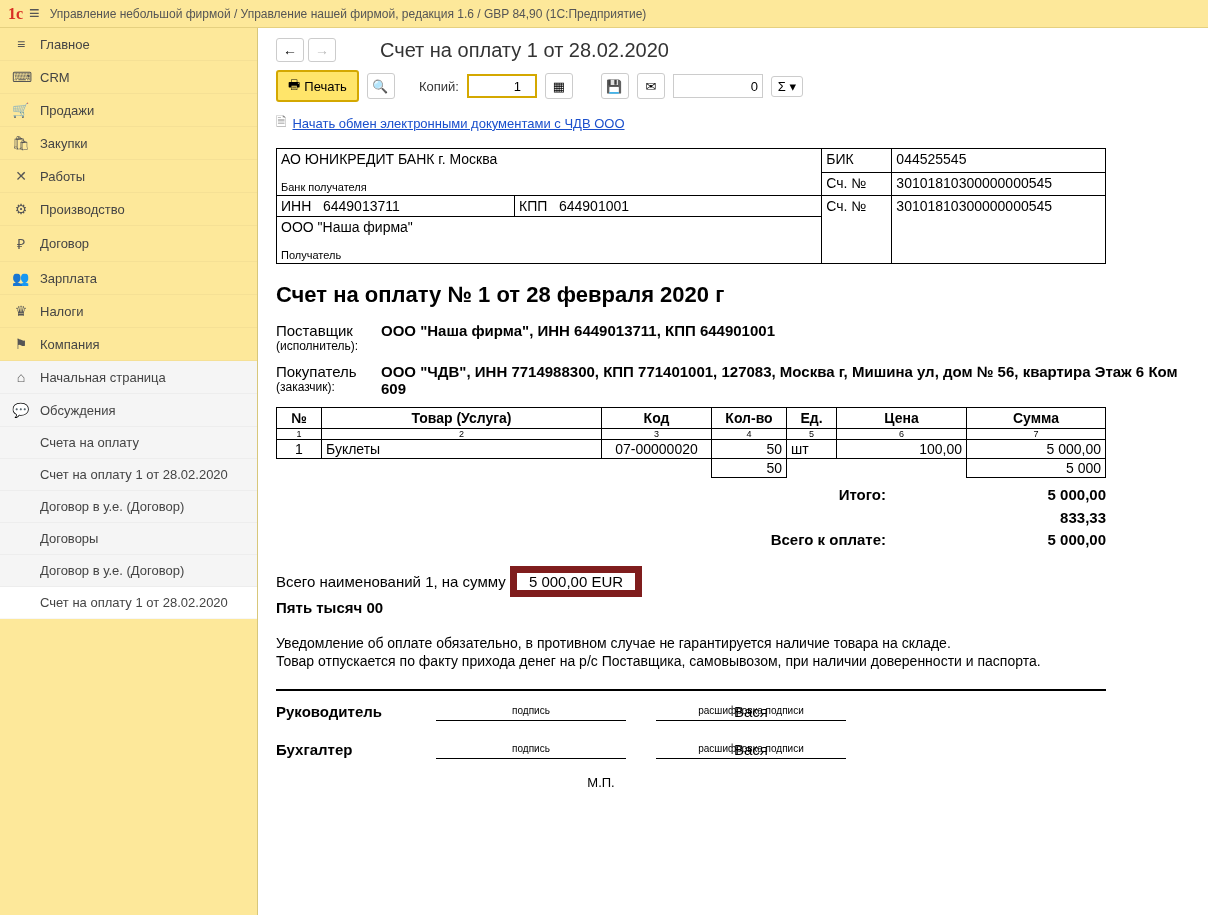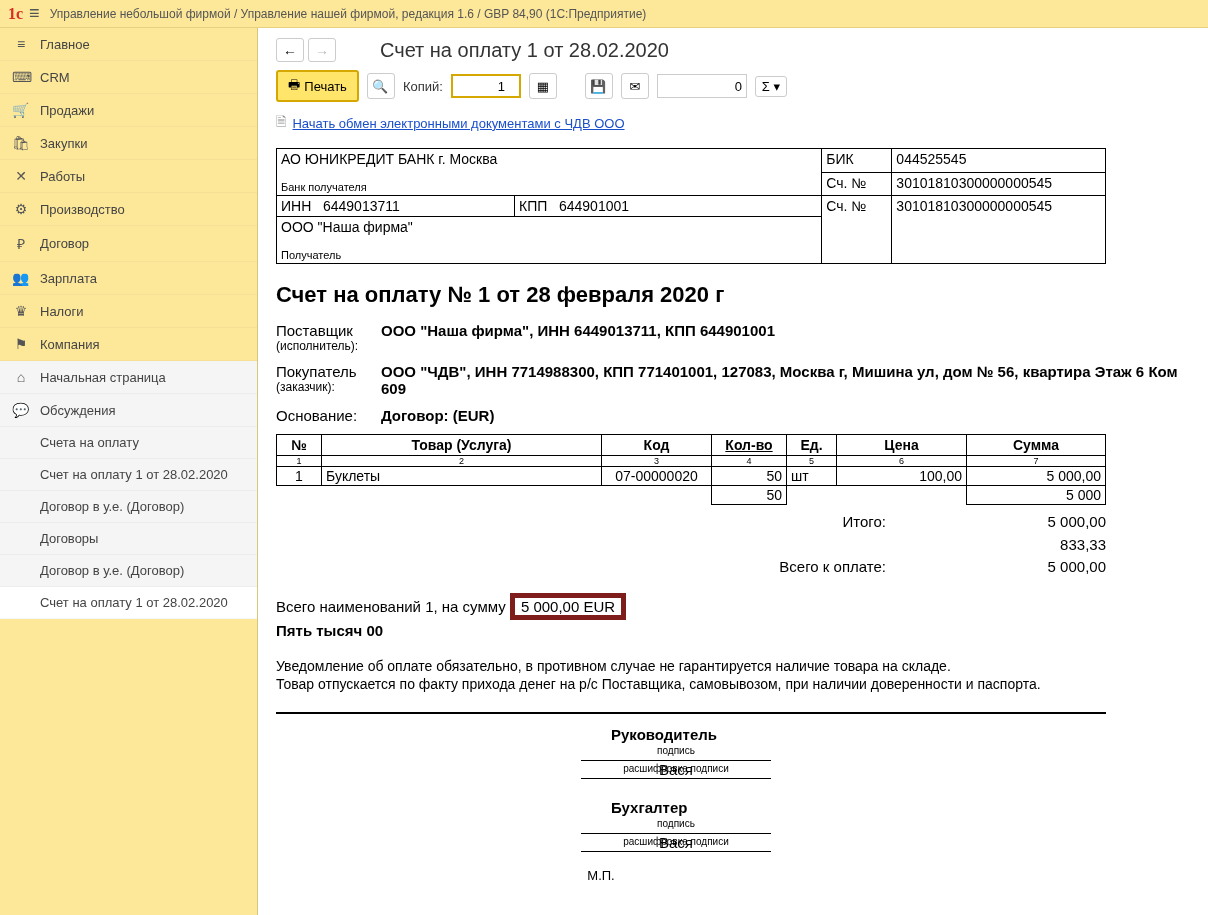--- a/index.html
+++ b/index.html
@@ -109,21 +109,21 @@
 .tbtn {
   border: 1px solid #ccc;
   background: #fff;
   width: 28px;
   height: 26px;
   cursor: pointer;
   border-radius: 3px;
   display: flex; align-items: center; justify-content: center;
   font-size: 13px;
 }
-.copies-label { font-size: 13px; color: #333; }
+.copies-label { font-size: 13px; color: #333; margin-left: 16px; }
 .copies-input {
   border: 2px solid #d4a800;
   width: 70px;
   height: 24px;
   text-align: right;
   padding-right: 14px;
   font-size: 13px;
 }
 .spare-input {
   border: 1px solid #ccc;
@@ -209,40 +209,39 @@
   padding: 1px 4px;
 }
 .totals {
   width: 830px;
   margin-top: 6px;
 }
 .totals-row {
   display: flex;
   justify-content: flex-end;
   font-size: 15px;
-  font-weight: normal;
+  font-weight: bold;
   line-height: 1.5;
 }
 .totals-row .lbl { width: 250px; text-align: right; margin-right: 100px;}
 .totals-row .val { width: 120px; text-align: right; }
 .summary-text { font-size: 15px; margin-top: 14px; }
 .highlight-box {
-  border: 5px solid #7f1d1d;
-  padding: 0 6px;
+  border: 7px solid #7f1d1d;
+  padding: 0 12px;
   display: inline-block;
 }
 .summary-bold { font-weight: bold; margin-top: 2px; font-size: 15px;}
 .notice { font-size: 14px; margin-top: 18px; line-height: 1.35; }
 .sign-block { width: 830px; border-top: 2px solid #000; margin-top: 18px; padding-top: 12px;}
 .sign-row {
   display: flex;
-  align-items: center;
+  align-items: flex-start;
   font-size: 15px;
   margin-bottom: 20px;
-  flex-direction: column;
 }
 .sign-role { width: 160px; font-weight: bold; }
 .sign-line {
   border-bottom: 1px solid #000;
   width: 190px;
   text-align: center;
   position: relative;
   margin-right: 30px;
 }
 .sign-caption {
@@ -414,32 +413,28 @@
         </div>
         <div class="party-value">ООО "Наша фирма", ИНН 6449013711, КПП 644901001</div>
       </div>
       <div class="party-row">
         <div class="party-label">
           <div>Покупатель</div>
           <div class="party-sublabel">(заказчик):</div>
         </div>
         <div class="party-value">ООО "ЧДВ",  ИНН 7714988300,  КПП 771401001,  127083, Москва г, Мишина ул, дом № 56, квартира Этаж 6 Ком 609</div>
       </div>
-      <div class="party-row">
-        <div class="party-label">Основание:</div>
-        <div class="party-value">Договор: (EUR)</div>
-      </div>
 
       <table class="items-table">
         <thead>
           <tr id="items-header">
               <th style="width: 45px;">№</th>
               <th style="width: 280px;">Товар (Услуга)</th>
               <th style="width: 110px;">Код</th>
-              <th style="width: 75px; text-decoration: underline;">Кол-во</th>
+              <th style="width: 75px;">Кол-во</th>
               <th style="width: 50px;">Ед.</th>
               <th style="width: 130px;">Цена</th>
               <th>Сумма</th>
             </tr>
           <tr class="numrow" id="items-nums">
               <td>1</td>
               <td>2</td>
               <td>3</td>
               <td>4</td>
               <td>5</td>

